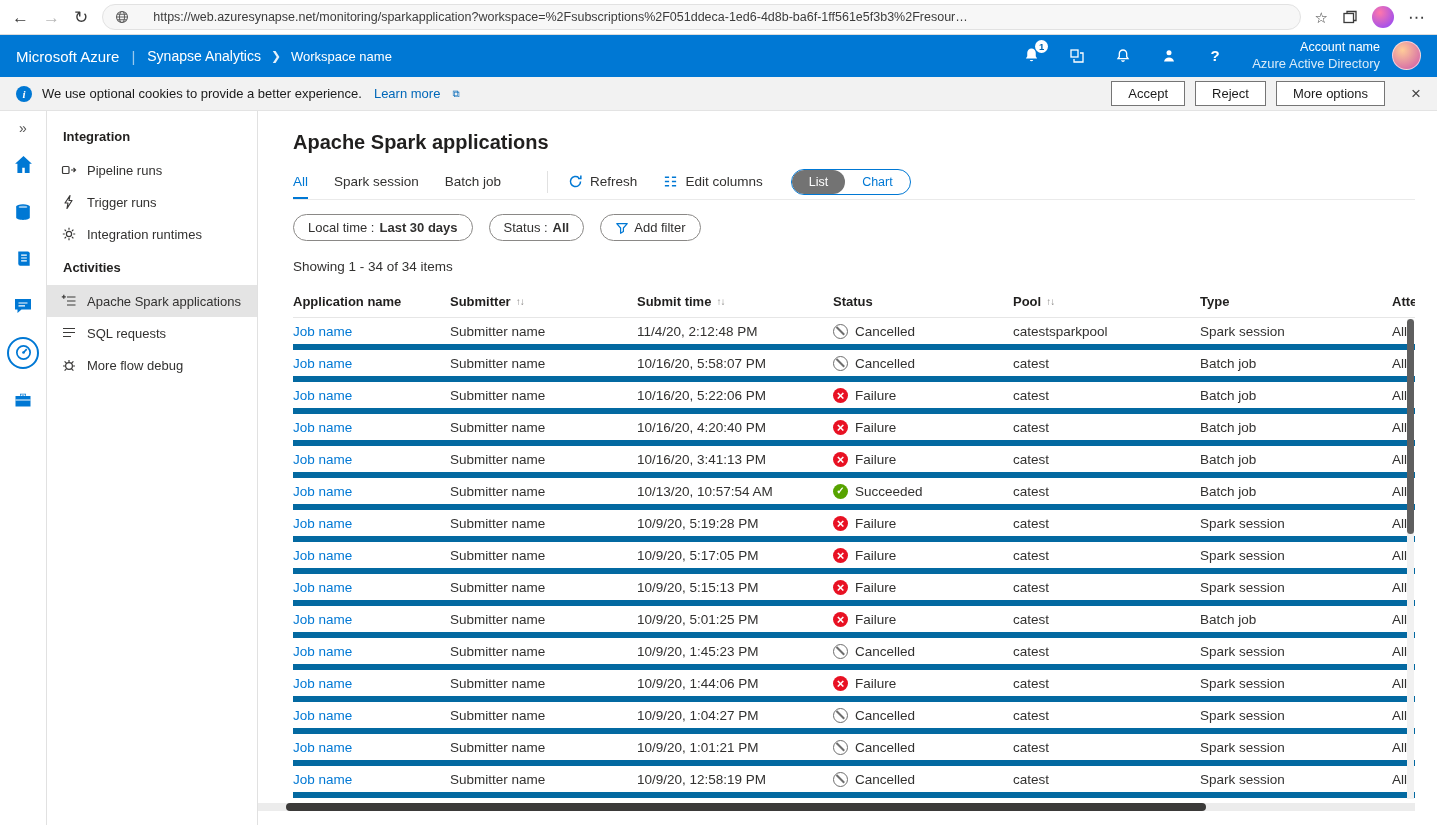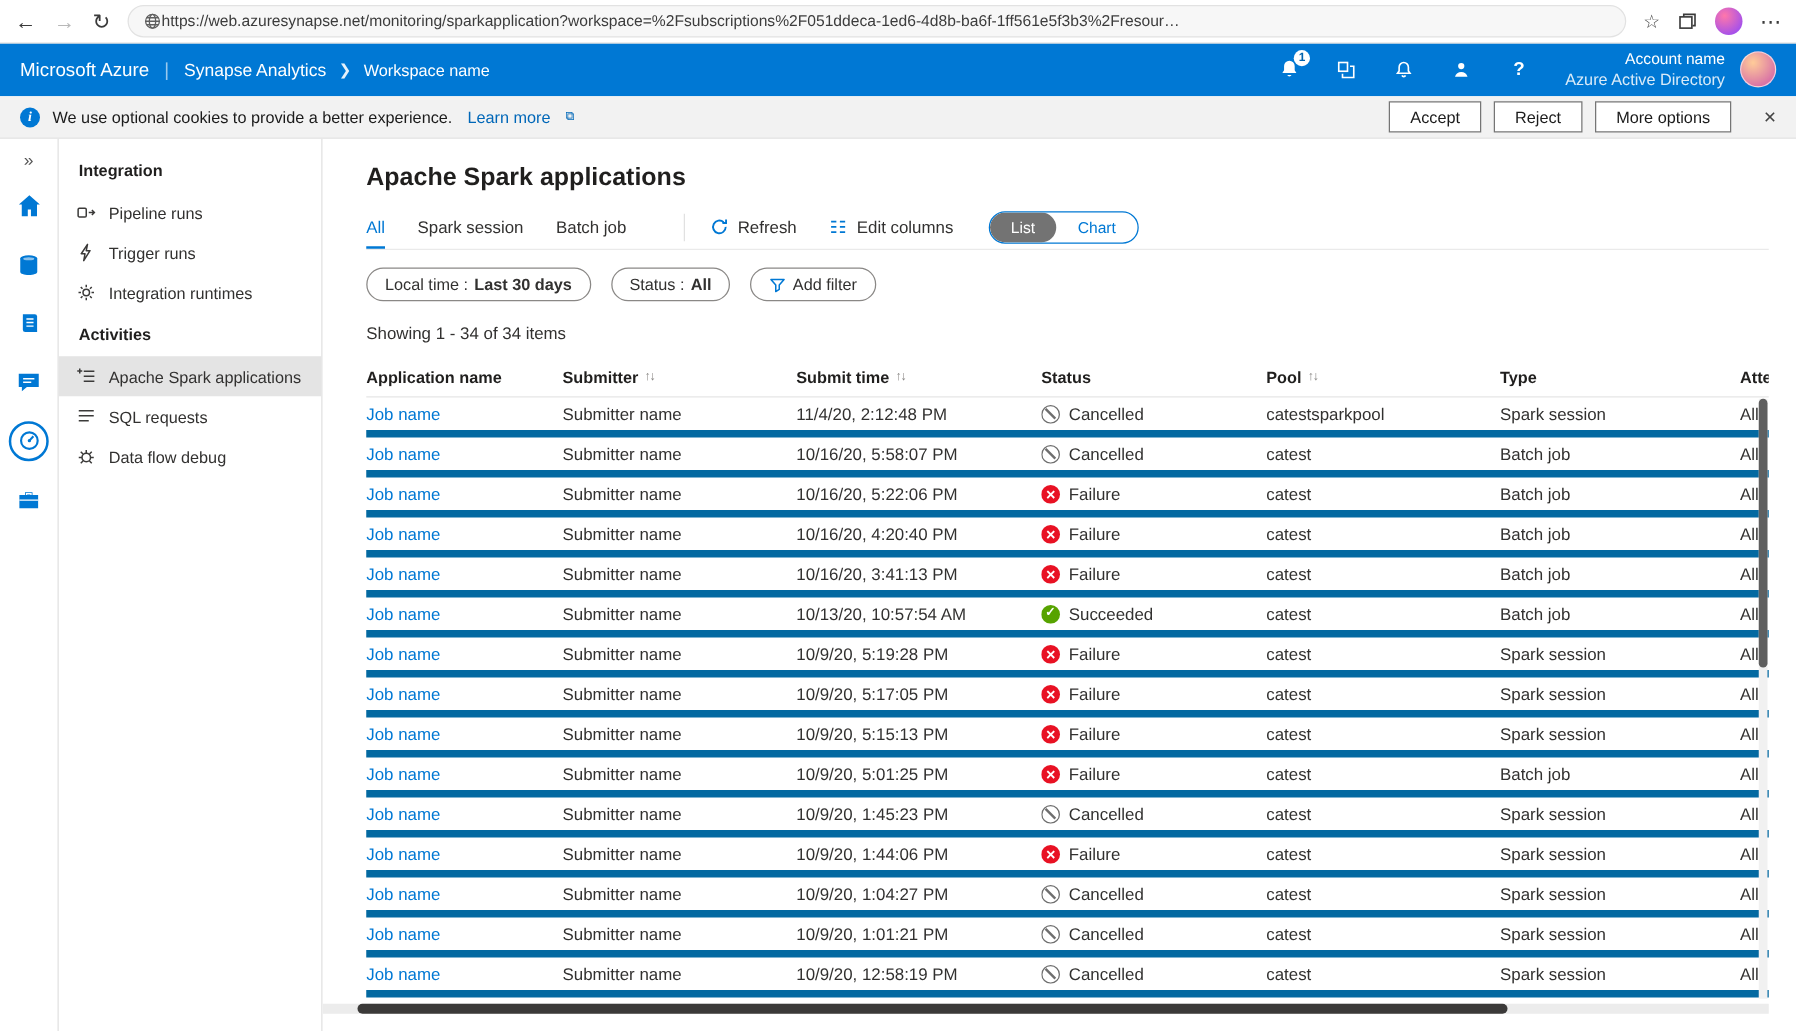--- a/index.html
+++ b/index.html
@@ -3,21 +3,21 @@
 <meta charset="utf-8">
 <style>
   *{box-sizing:border-box;margin:0;padding:0}
   html,body{width:1437px;height:825px;overflow:hidden}
   body{font-family:"Liberation Sans",sans-serif;color:#323130;background:#fff;font-size:13px}
 
   
   .browser{height:35px;display:flex;align-items:center;gap:14px;padding:0 12px;border-bottom:1px solid #dcdcdc;background:#fff}
   .nav-ico{font-size:17px;color:#3b3b3b;cursor:pointer;line-height:1}
   .nav-ico.disabled{color:#b8b8b8}
-  .addr{flex:1;height:26px;border:1px solid #e2e2e2;background:#f7f7f7;border-radius:13px;display:flex;align-items:center;gap:0;padding:0 12px;font-size:12.5px;color:#3c3c3c;overflow:hidden;white-space:nowrap}
+  .addr{flex:1;height:26px;border:1px solid #e2e2e2;background:#f7f7f7;border-radius:13px;display:flex;align-items:center;gap:24px;padding:0 12px;font-size:12.5px;color:#3c3c3c;overflow:hidden;white-space:nowrap}
   .addr .url{overflow:hidden;text-overflow:ellipsis}
   .b-avatar{width:22px;height:22px;border-radius:50%;background:radial-gradient(circle at 35% 30%,#f7a,#84f);flex:none;cursor:pointer}
 
   
   .azbar{height:42px;background:#0078d4;color:#fff;display:flex;align-items:center;padding:0 16px}
   .az-brand{font-size:15px;font-weight:400;cursor:pointer;white-space:nowrap}
   .az-pipe{margin:0 12px;opacity:.6;font-size:15px}
   .az-prod{font-size:14px;cursor:pointer;white-space:nowrap}
   .az-chev{margin:0 10px;font-size:12px;opacity:.9}
   .az-ws{font-size:13px;cursor:pointer;white-space:nowrap}
@@ -298,21 +298,21 @@
     </div>
     <div class="side-item">
       <span style="display:flex">
         <svg width="16" height="16" viewBox="0 0 16 16">
             <g stroke="#3b3a39" stroke-width="1.2" fill="none">
               <circle cx="8" cy="9" r="3.4"></circle>
               <path d="M8 5.6V3M4.6 9H2M14 9h-2.6M5.4 6.2 3.6 4.4M10.6 6.2l1.8-1.8M5.4 11.8l-1.8 1.8M10.6 11.8l1.8 1.8"></path>
             </g>
           </svg>
       </span>
-      <span>Data flow debug</span>
+      <span>More flow debug</span>
     </div>
   </div>
 
   <div class="main">
     <div class="page-title">Apache Spark applications</div>
 
     <div class="tabsrow">
       <span class="tab selected">All</span>
       <span class="tab">Spark session</span>
       <span class="tab">Batch job</span>

